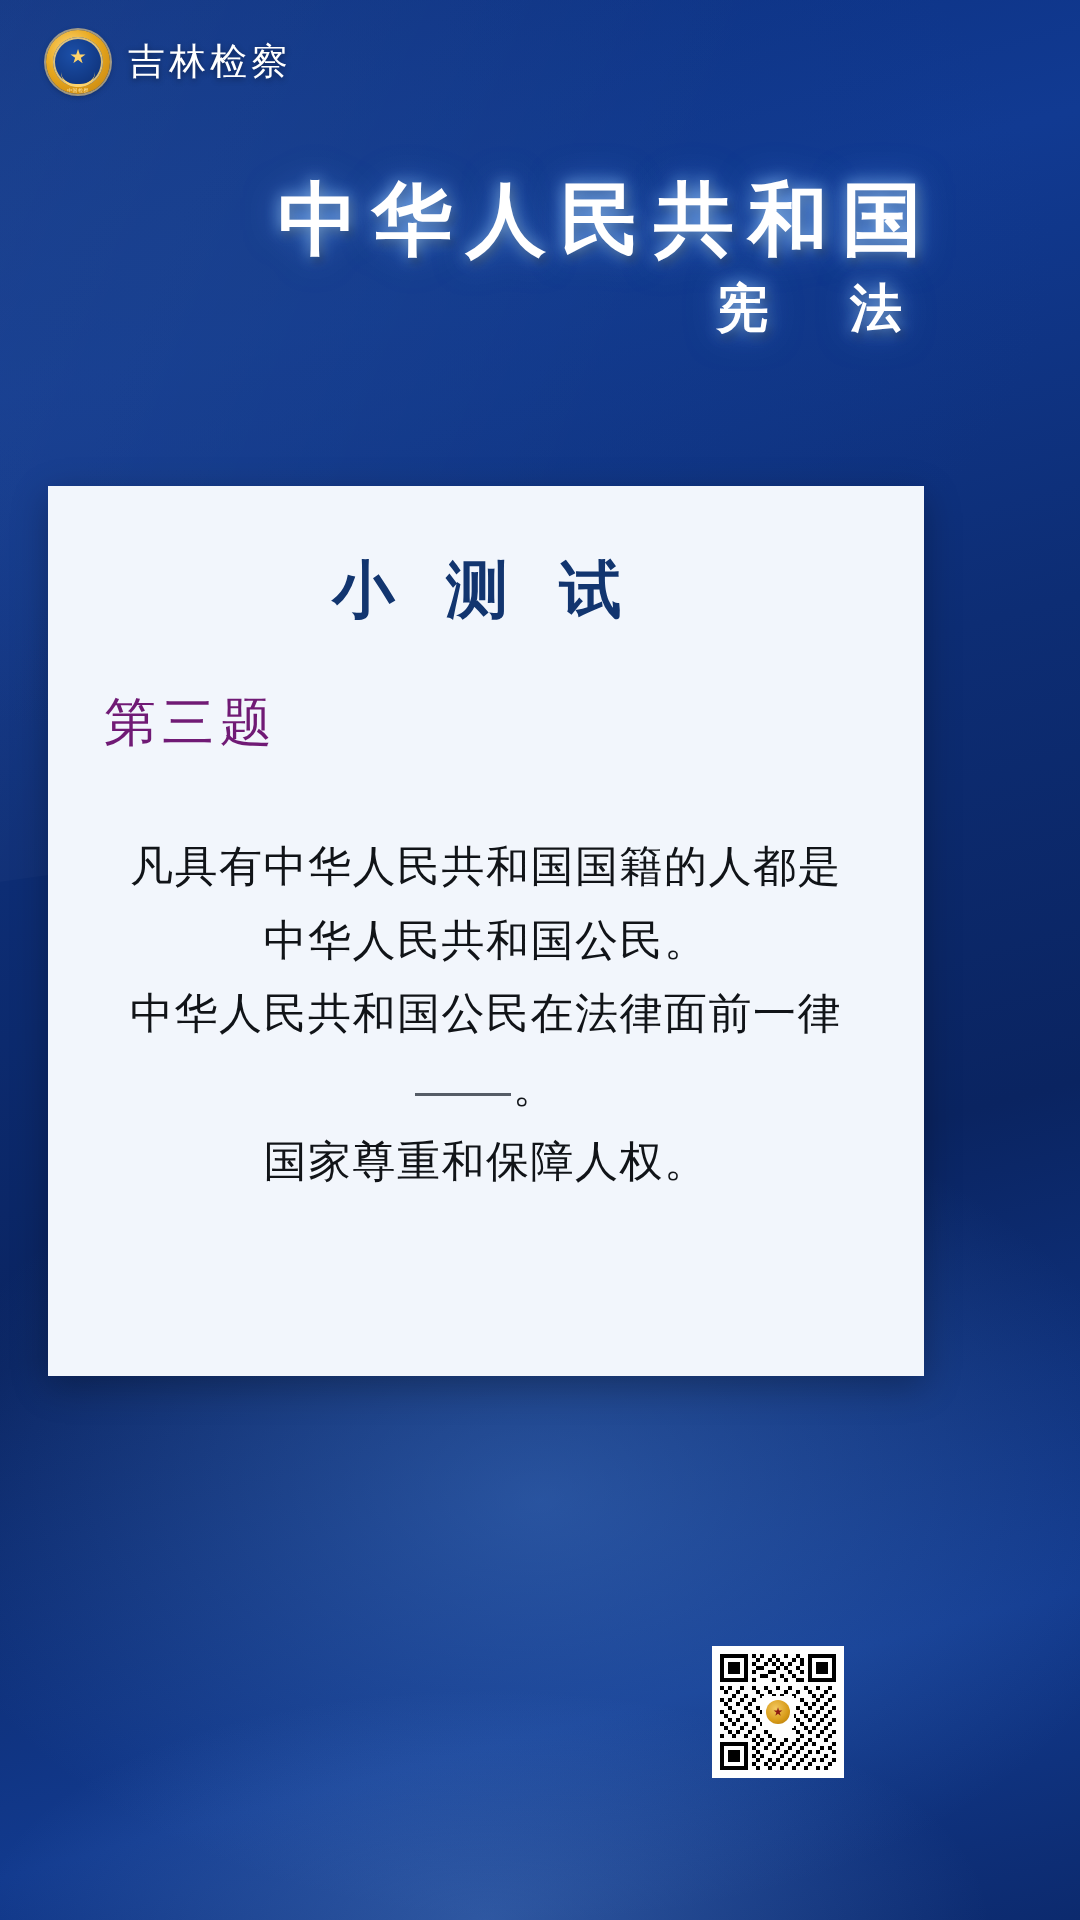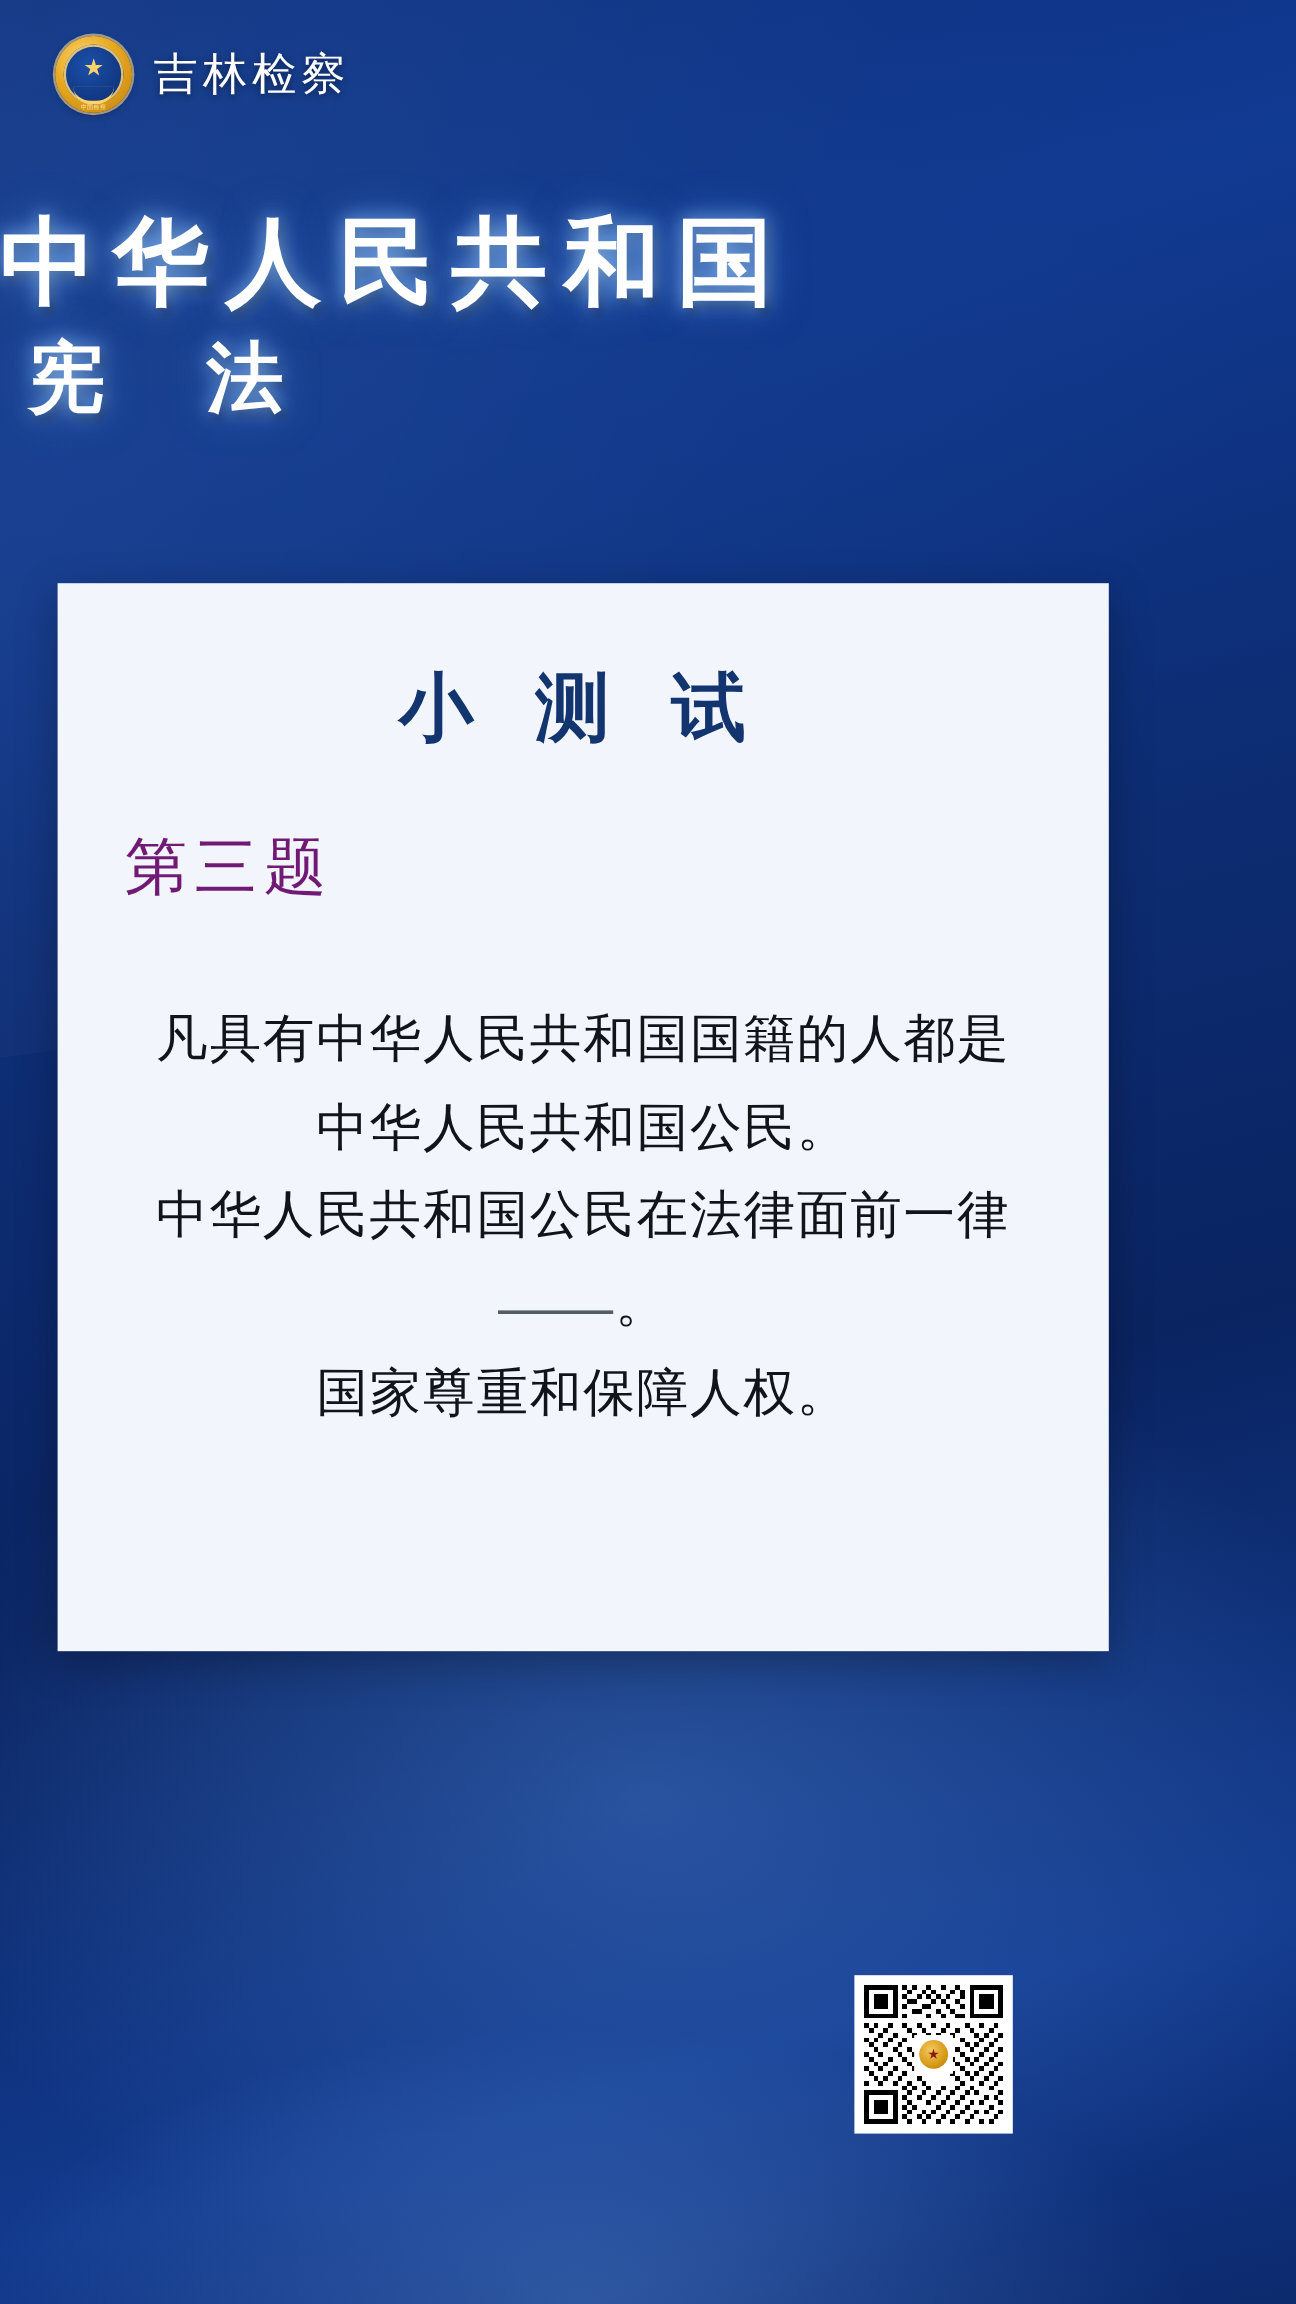--- a/index.html
+++ b/index.html
@@ -105,35 +105,35 @@
     font-family: Liberation Mono, monospace;
     text-shadow: 0 2px 6px rgba(0,0,0,0.45);
   }
 
   
   .title-block {
     position: absolute;
     top: 178px;
     left: 0;
     width: 936px;
-    text-align: left;
+    text-align: right;
     z-index: 5;
   }
   .title-line1, .title-line2 {
     color: #ffffff;
     font-family: "Liberation Serif", serif;
     font-weight: bold;
     letter-spacing: 14px;
     text-shadow:
       0 0 16px rgba(150,200,255,0.85),
       0 0 34px rgba(90,160,255,0.55),
       3px 5px 8px rgba(0,0,0,0.45);
   }
   .title-line1 { font-size: 80px; line-height: 1.05; }
-  .title-line2 { font-size: 64px; line-height: 1.2; letter-spacing: 34px; margin-top: 16px; padding-left: 24px; }
+  .title-line2 { font-size: 52px; line-height: 1.2; letter-spacing: 34px; margin-top: 16px; padding-left: 24px; }
 
   
   .card {
     position: absolute;
     left: 48px;
     top: 486px;
     width: 876px;
     height: 890px;
     background: #f2f6fc;
     box-shadow: 0 10px 34px rgba(0,0,0,0.28);

